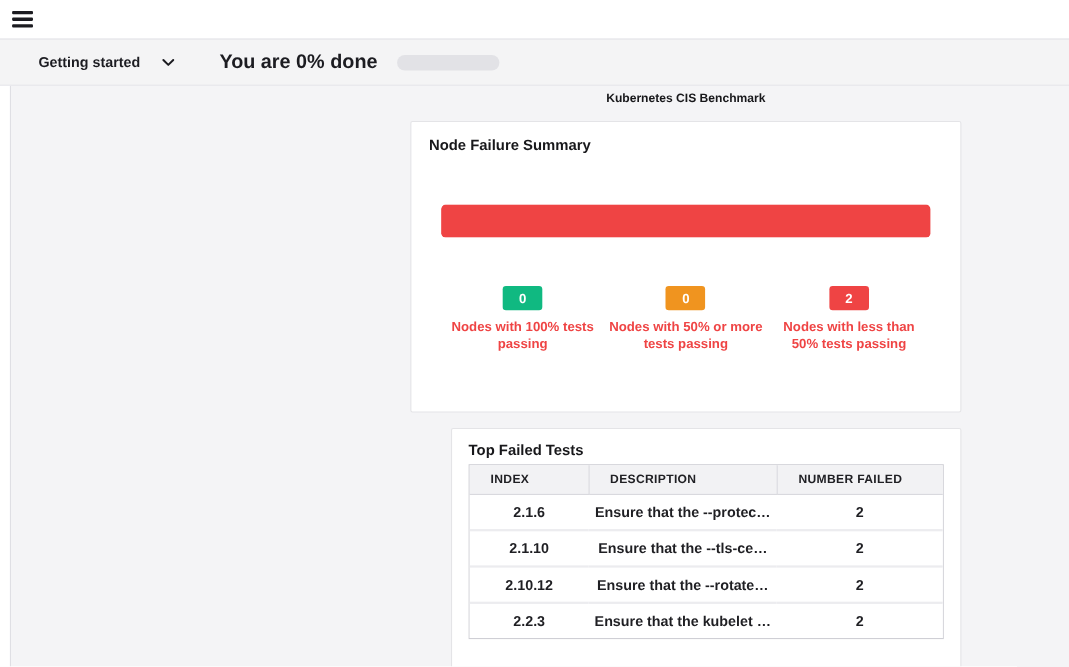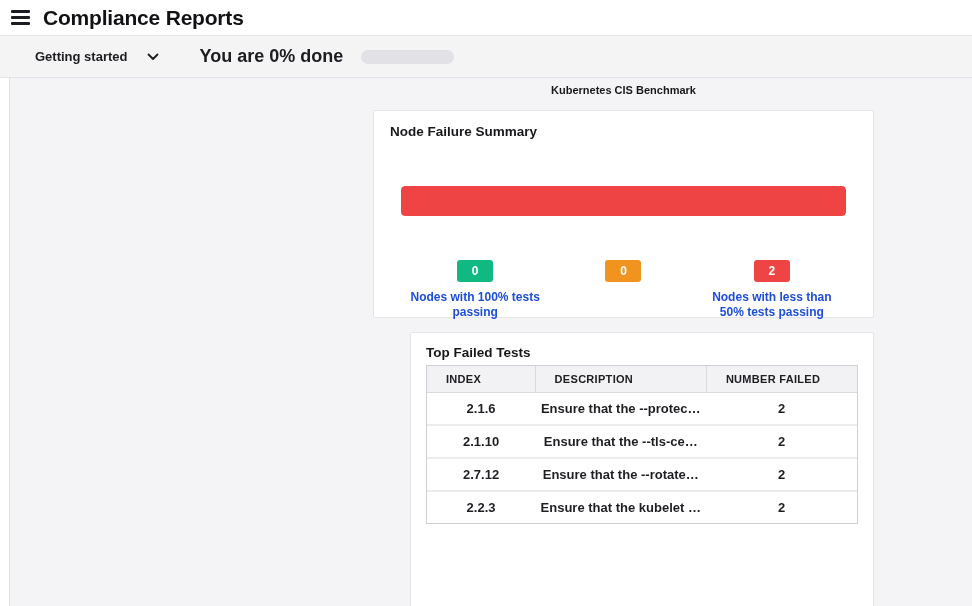--- a/index.html
+++ b/index.html
@@ -21,32 +21,32 @@
   .gs-progress-fill { height:100%; background:#8a8a92; border-radius:7px; }
 
   
   .content { display:flex; height:528px; }
   .left-gutter { width:10px; background:#fff; border-right:1px solid #dfdfe4; }
   .main { flex:1; background:#f4f4f6; overflow:hidden; }
   .column { width:501px; margin-left:363px; }
   .page-title { margin-top:6px; text-align:center; font-size:11px; font-weight:700; color:#18181b; }
 
   .card { background:#fff; border:1px solid #e4e4e7; border-radius:2px; }
-  .card-1 { margin-top:14px; height:208px; padding:13px 0 0 0; }
+  .card-1 { margin-top:14px; height:265px; padding:13px 0 0 0; }
   .card-title { font-size:13.5px; font-weight:700; color:#18181b; margin-left:16px; }
 
   .fail-bar-track { margin:47px 27px 0 27px; height:30px; border-radius:4px; background:#fdecec; overflow:hidden; }
   .fail-bar-fill { height:100%; border-radius:4px; }
 
   .stats-row { margin:44px 27px 0 27px; display:flex; }
   .stat { flex:1; display:flex; flex-direction:column; align-items:center; }
   .stat-badge { min-width:36px; height:22px; padding:0 12px; border-radius:3px; color:#fff;
     font-size:12px; font-weight:700; display:flex; align-items:center; justify-content:center; }
   .stat-label { margin-top:8px; font-size:12px; font-weight:600; line-height:15px;
-    text-align:center; max-width:145px; color:#1d4ed8; }
+    text-align:center; max-width:145px; color:#ef4444; }
 
   .card-2 { margin-top:14px; height:306px; padding:12px 15px 0 15px;margin-left:37px; }
   .table-wrap { margin-top:5px; border:1px solid #cfcfd5; }
   table { width:100%; border-collapse:collapse; }
   th { background:#f2f2f4; font-size:11px; font-weight:700; letter-spacing:0.3px; text-align:left;
     padding:7px 4px 7px 19px; border-right:1px solid #d9d9de; border-bottom:1px solid #d9d9de; color:#202024; }
   th:last-child { border-right:none; }
   td { font-size:13px; font-weight:600; text-align:center; padding:8px 4px; color:#1f1f23; background:#fff; }
   tr.data-row { border-bottom:2px solid #ececef; }
   tr.data-row:last-child { border-bottom:none; }
@@ -55,21 +55,20 @@
 </style>
 </head>
 <body>
 
 <div class="app-header">
   <div class="hamburger">
     <span></span>
       <span></span>
       <span></span>
   </div>
-  <div class="app-title">Compliance Reports</div>
 </div>
 
 <div class="gs-bar">
   <div class="gs-dropdown">
     <span>Getting started</span>
     <svg class="chev" width="12" height="8" viewBox="0 0 12 8">
       <polyline points="1.5,1.5 6,6 10.5,1.5" fill="none" stroke="#1c1c21" stroke-width="1.8" stroke-linecap="round" stroke-linejoin="round"></polyline>
     </svg>
   </div>
   <div class="gs-progress-text">You are 0% done</div>
@@ -89,20 +88,21 @@
         <div class="fail-bar-track">
           <div class="fail-bar-fill" style="background: rgb(239, 68, 68); width: 100%;"></div>
         </div>
         <div class="stats-row">
           <div class="stat">
             <div class="stat-badge" style="background: rgb(16, 185, 129);">0</div>
             <div class="stat-label">Nodes with 100% tests passing</div>
           </div>
           <div class="stat">
             <div class="stat-badge" style="background: rgb(240, 148, 31);">0</div>
+            <div class="stat-label">Nodes with 50% or more tests passing</div>
           </div>
           <div class="stat">
             <div class="stat-badge" style="background: rgb(239, 68, 68);">2</div>
             <div class="stat-label">Nodes with less than 50% tests passing</div>
           </div>
         </div>
       </div>
 
       <div class="card card-2">
         <div class="card-title" style="margin-left:0;">Top Failed Tests</div>
@@ -125,21 +125,21 @@
                 <td>2.1.6</td>
                 <td>Ensure that the --protec…</td>
                 <td>2</td>
               </tr>
               <tr class="data-row">
                 <td>2.1.10</td>
                 <td>Ensure that the --tls-ce…</td>
                 <td>2</td>
               </tr>
               <tr class="data-row">
-                <td>2.7.12</td>
+                <td>2.10.12</td>
                 <td>Ensure that the --rotate…</td>
                 <td>2</td>
               </tr>
               <tr class="data-row">
                 <td>2.2.3</td>
                 <td>Ensure that the kubelet …</td>
                 <td>2</td>
               </tr>
             </tbody>
           </table>

